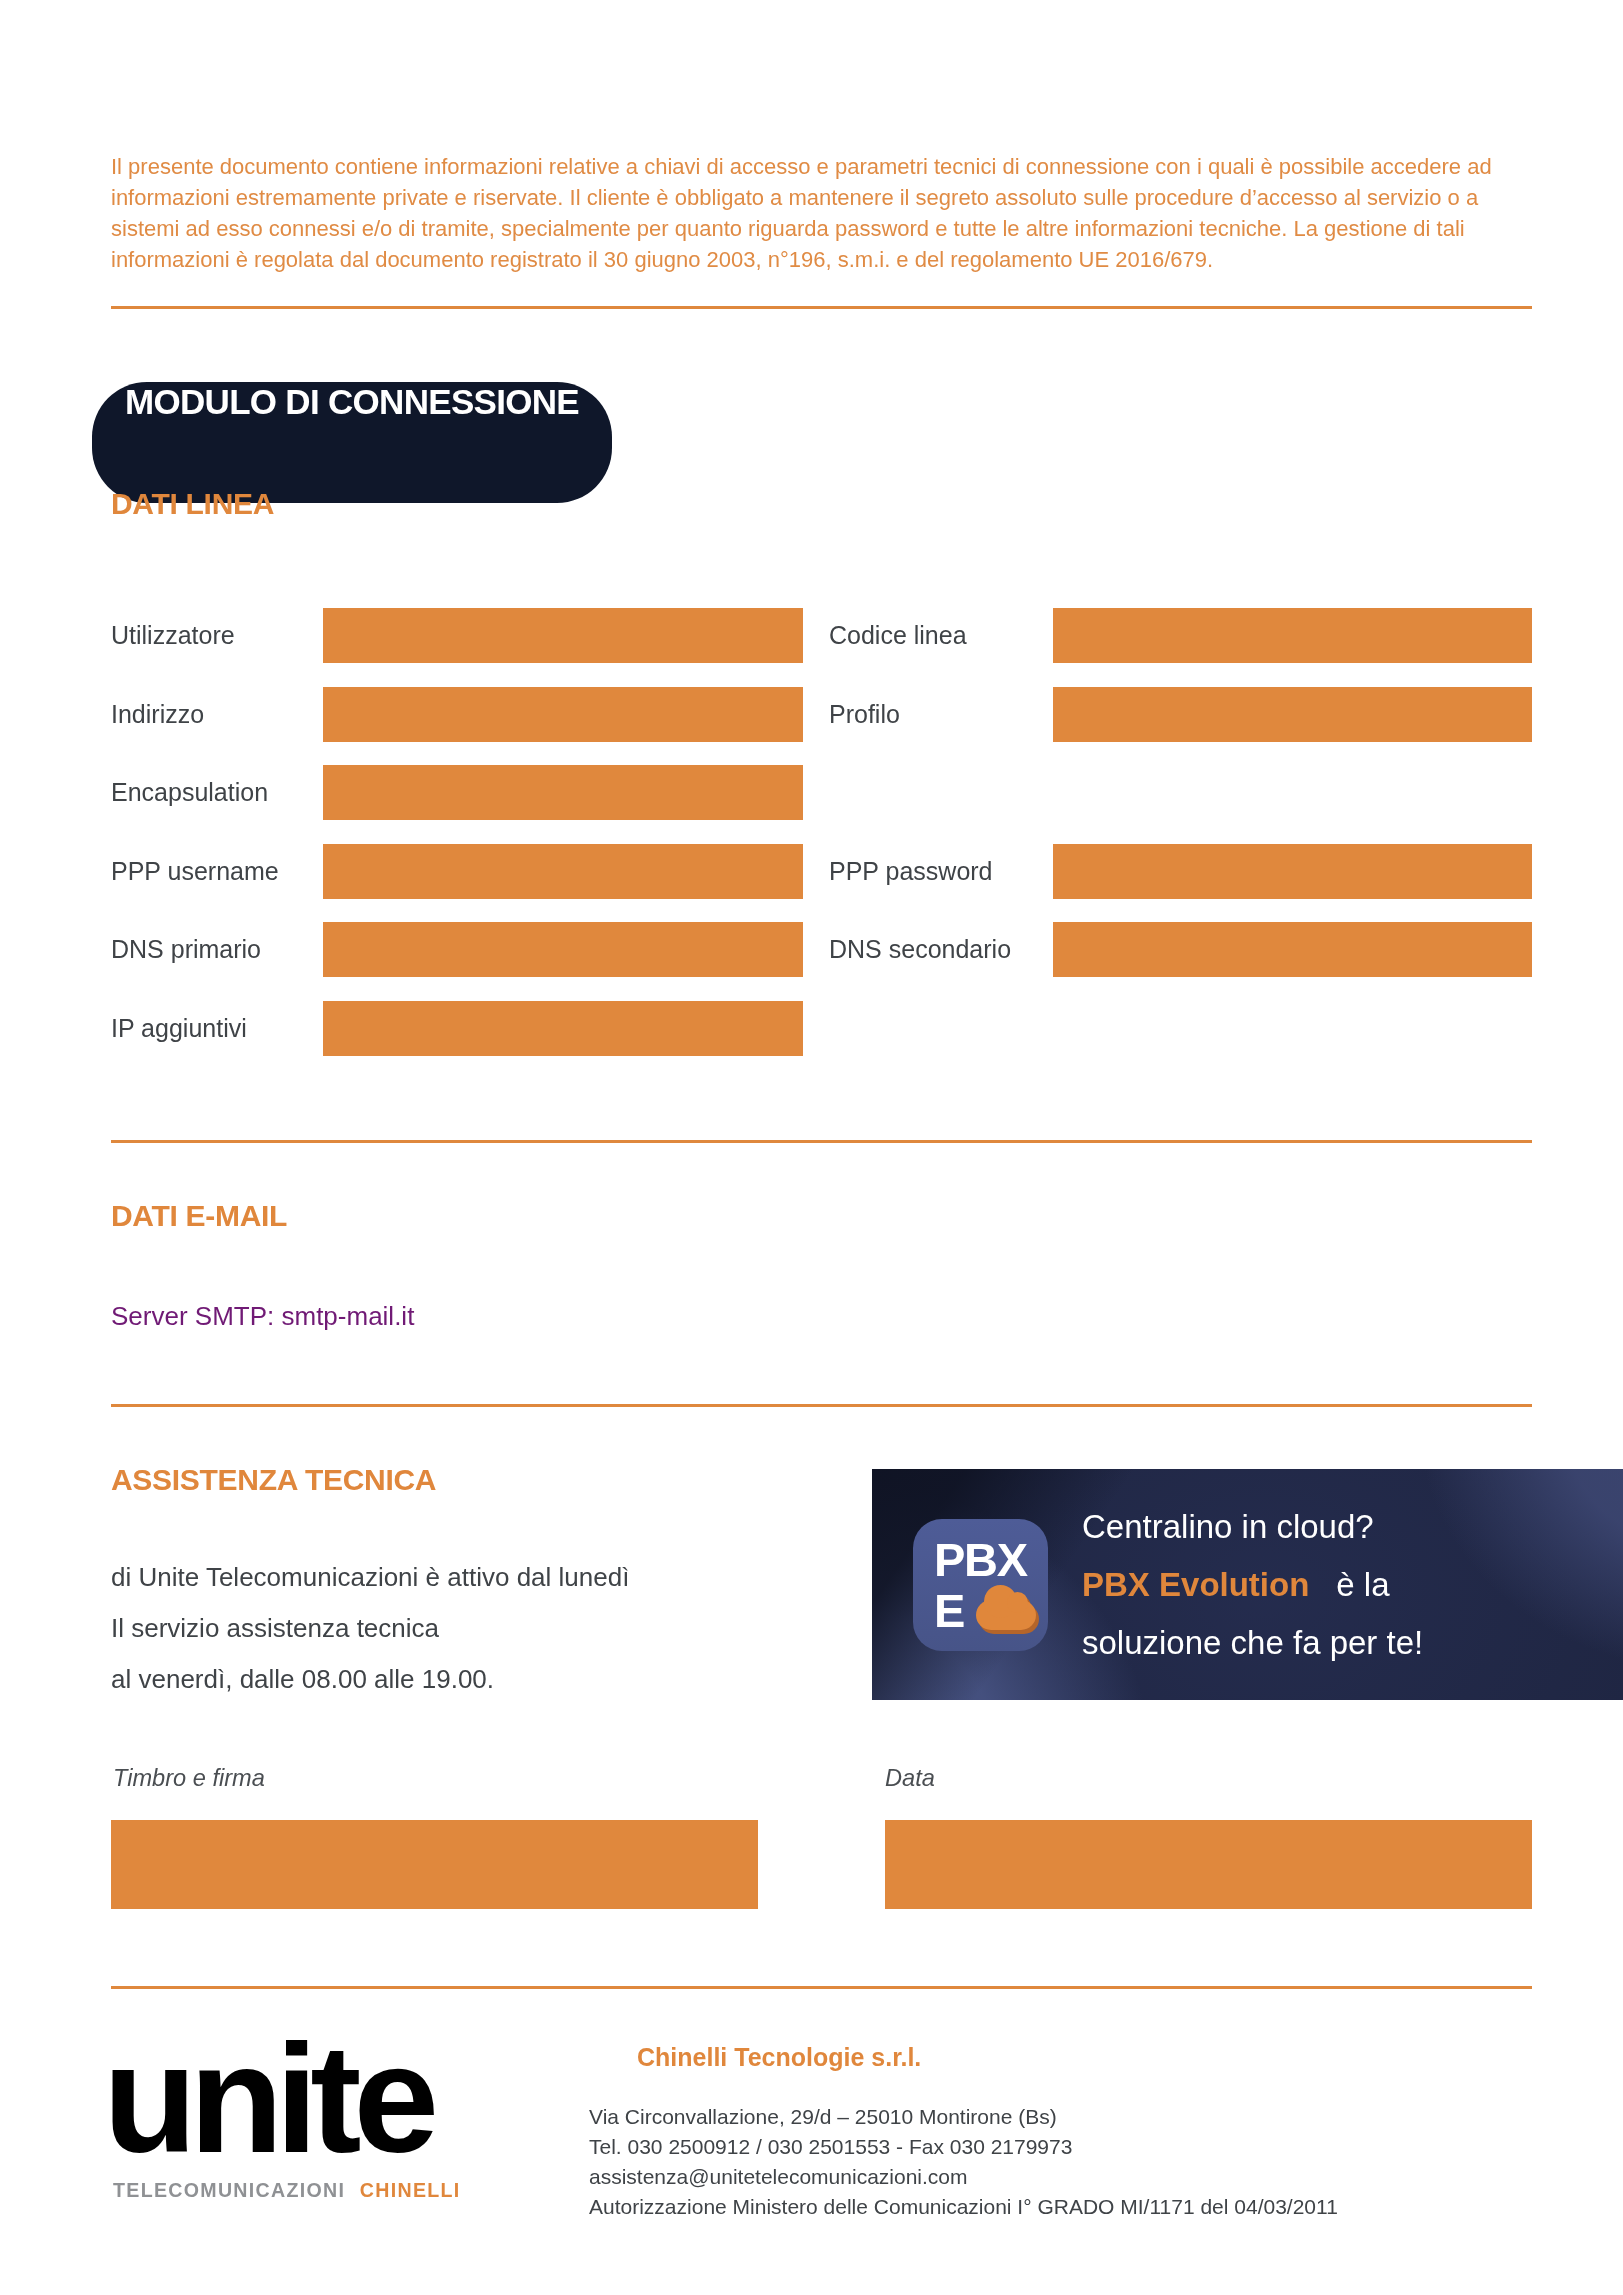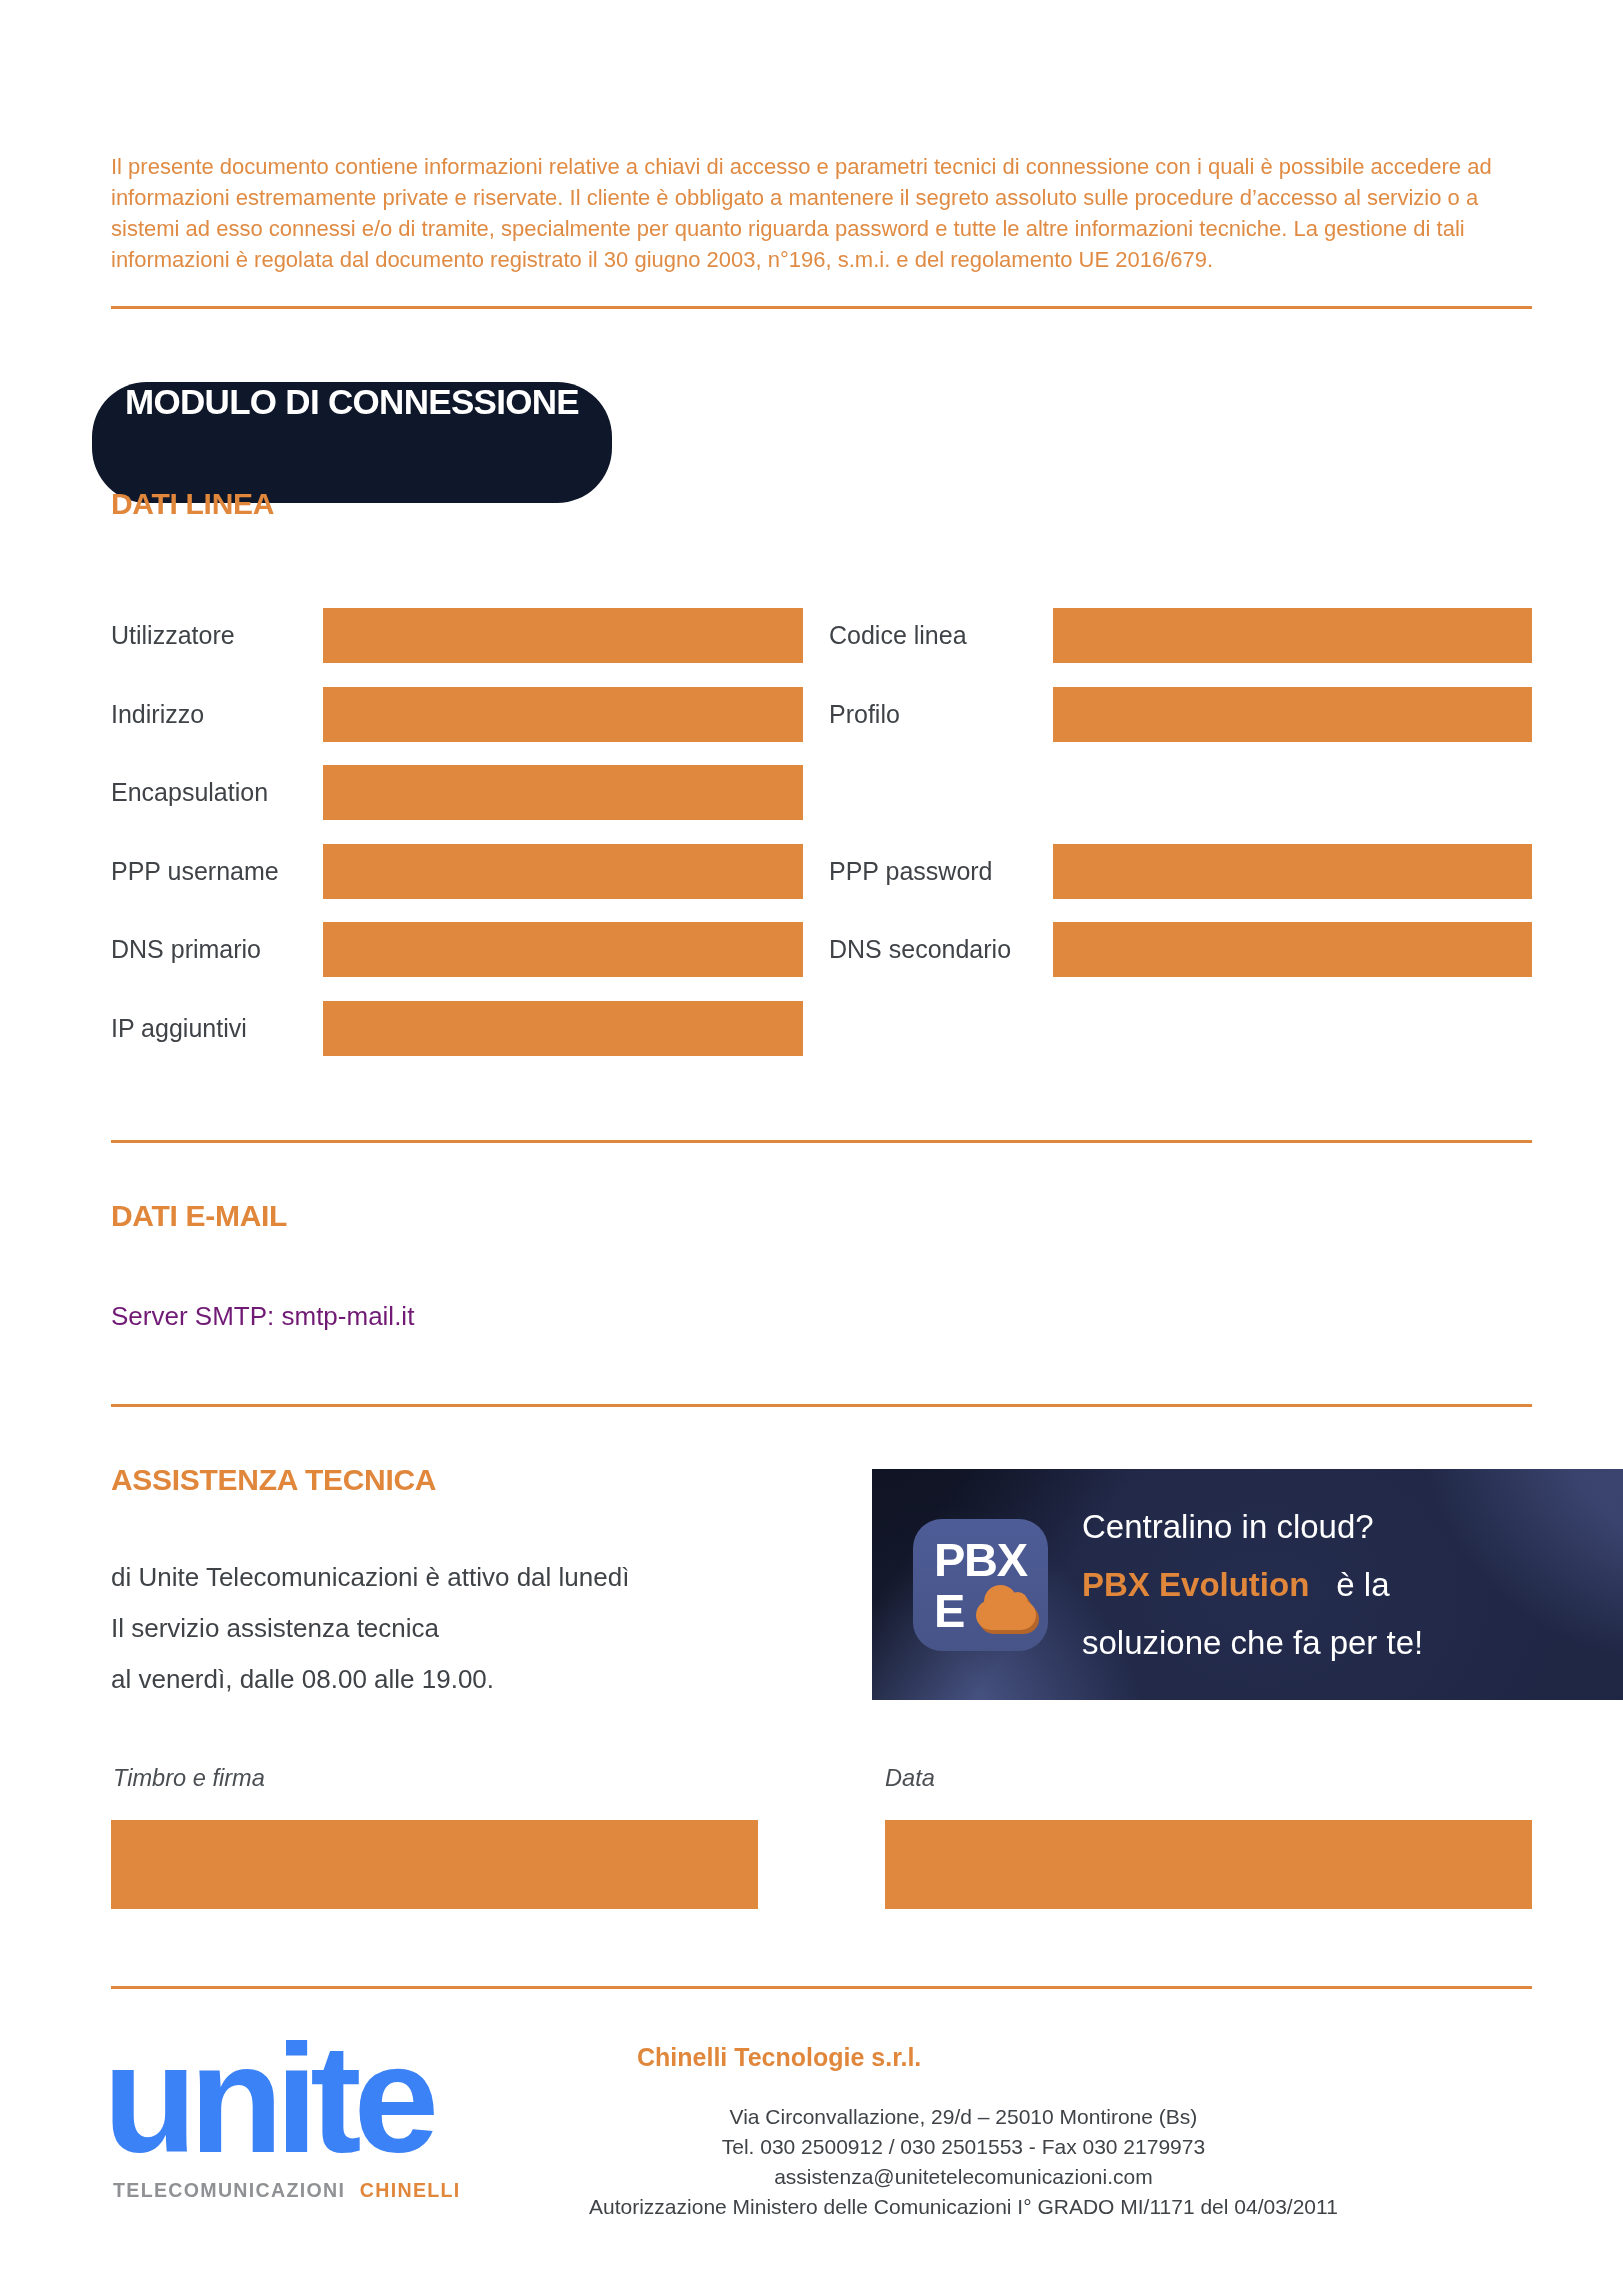--- a/index.html
+++ b/index.html
@@ -103,27 +103,27 @@
   .sl-stamp { left:113px;  top:1765px; }
   .sl-date  { left:885px; top:1765px; }
   .sigbox { top:1820px; width:647px; height:89px; background:#E0883D; }
   .sb-left  { left:111px; }
   .sb-right { left:885px; }
 
   
   .logo-word {
     left:103px; top:2022px;
     font-size:154px; line-height:154px; font-weight:bold;
-    color:#3b82f6; letter-spacing:-7.9px;
+    color:#000000; letter-spacing:-7.9px;
   }
   .logo-sub { left:113px; top:2179px; font-size:19.6px; font-weight:bold; letter-spacing:1.3px; white-space:nowrap; }
   .sub-gray   { color:#8F9194; }
   .sub-orange { color:#E0873C; margin-left:7.9px; }
   .company { left:589px; top:2043px; font-size:25px; font-weight:bold; color:#E0873C; white-space:nowrap;margin-left:48px; }
-  .finfo { left:589px; top:2102px; font-size:21px; line-height:30px; color:#3F4347;text-align:center; }
+  .finfo { left:589px; top:2102px; font-size:21px; line-height:30px; color:#3F4347; }
   .finfo div { white-space:nowrap; }
 </style>
 </head>
 <body>
 
 <div class="page">
 
   <p class="abs intro">Il presente documento contiene informazioni relative a chiavi di accesso e parametri tecnici di connessione con i quali è possibile accedere ad informazioni estremamente private e riservate. Il cliente è obbligato a mantenere il segreto assoluto sulle procedure d’accesso al servizio o a sistemi ad esso connessi e/o di tramite, specialmente per quanto riguarda password e tutte le altre informazioni tecniche. La gestione di tali informazioni è regolata dal documento registrato il 30 giugno 2003, n°196, s.m.i. e del regolamento UE 2016/679.</p>
 
   <div class="abs rule r1"></div>

